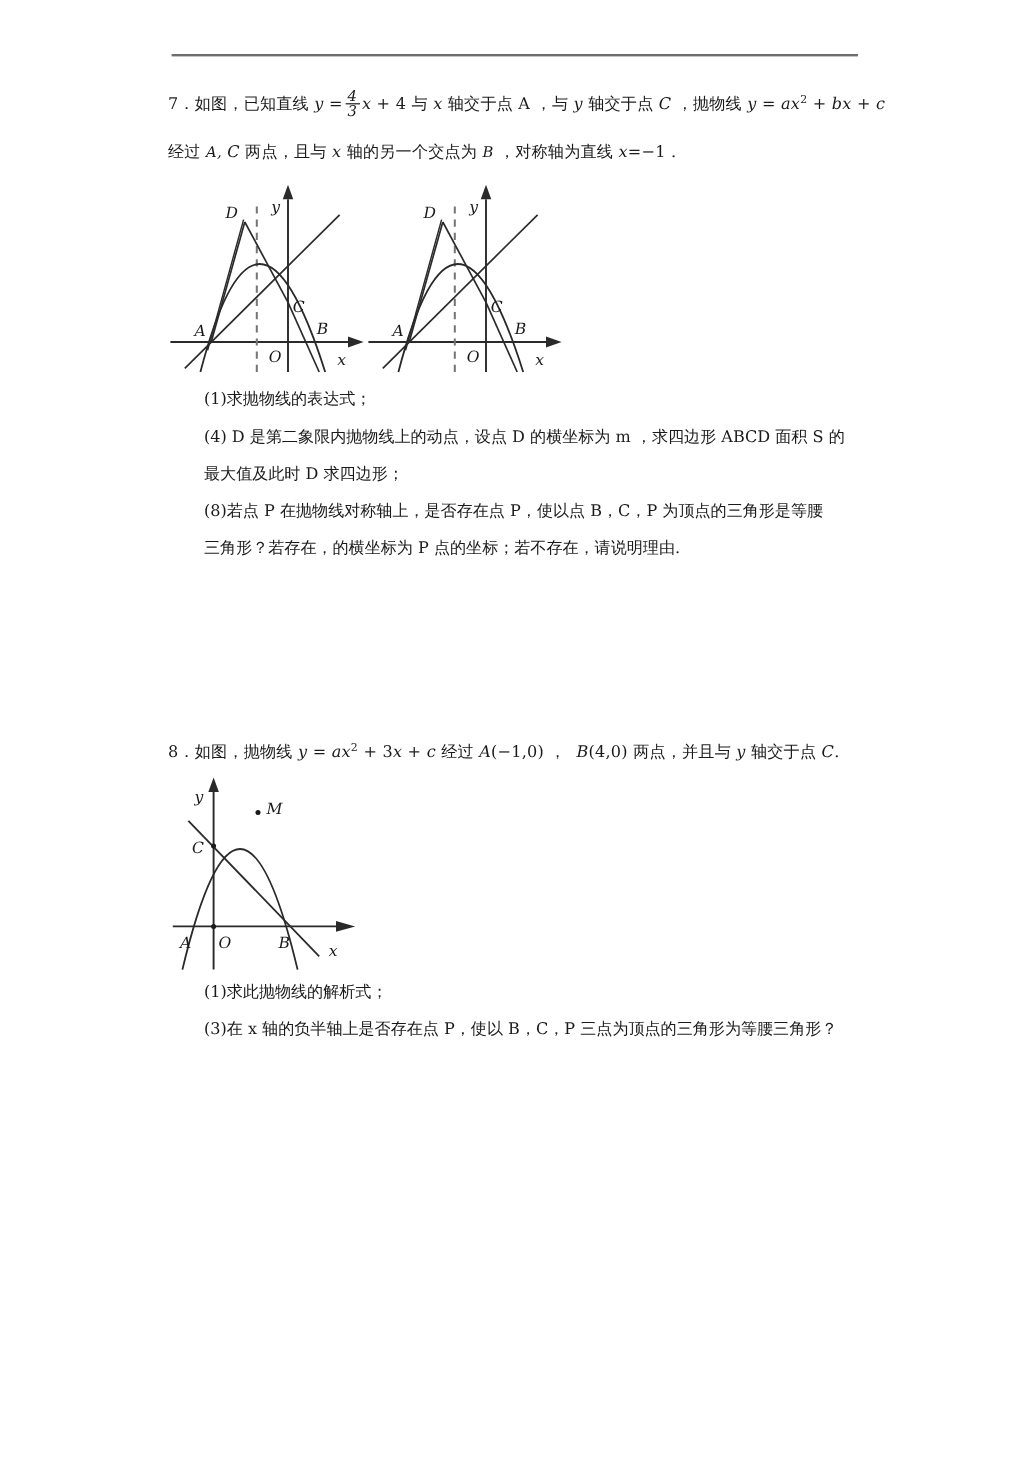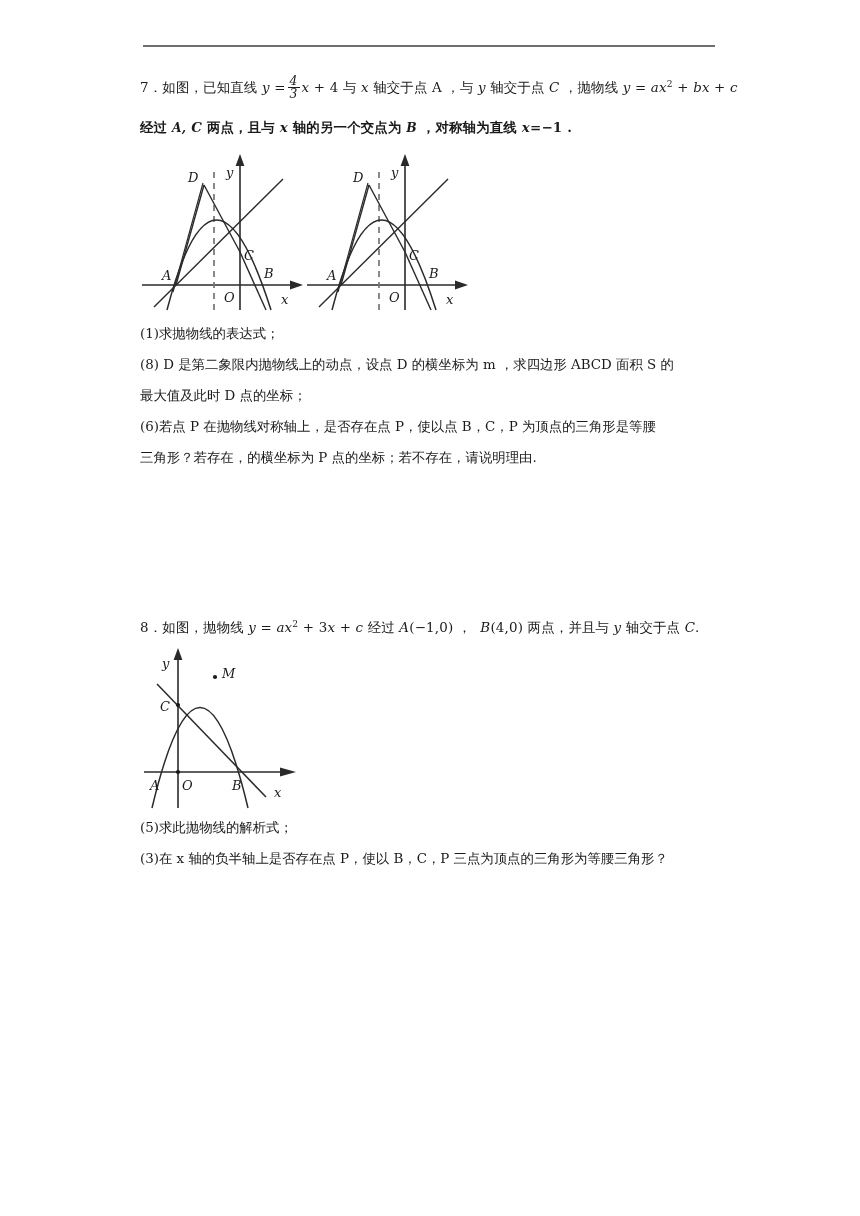--- a/index.html
+++ b/index.html
@@ -26,21 +26,21 @@
     letter-spacing:0.2px;
     white-space:nowrap;
   }
   .body-block{
     position:absolute;
     left:140px;
     width:600px;
     font-size:13.4px;
     line-height:31px;
   }
-  .line{white-space:nowrap;height:31px;}
+  .line{white-space:nowrap;height:31px;margin-left:30px;}
   sup{font-size:0.68em;vertical-align:super;line-height:0;}
 
   .frac{
     display:inline-block;
     vertical-align:-0.48em;
     text-align:center;
     font-style:italic;
     margin:0 2px;
     line-height:1.02;
   }
@@ -56,21 +56,21 @@
 <body>
 
 <div class="page">
 
   <div class="top-rule"></div>
 
   <div class="ptext" style="left:140px;top:72px;">
     <span>7．如图，已知直线&nbsp;</span><span class="glyph">y</span>&nbsp;=<span class="frac"><span class="num">4</span><span class="den">3</span></span><span class="glyph">x</span>&nbsp;+&nbsp;4&nbsp;与&nbsp;<span class="glyph">x</span>&nbsp;轴交于点 A ，与&nbsp;<span class="glyph">y</span>&nbsp;轴交于点&nbsp;<span class="glyph">C</span>&nbsp;，抛物线&nbsp;<span class="glyph">y</span>&nbsp;=&nbsp;<span class="glyph">ax</span><sup>2</sup>&nbsp;+&nbsp;<span class="glyph">bx</span>&nbsp;+&nbsp;<span class="glyph">c</span>
   </div>
 
-  <div class="ptext" style="left:140px;top:112px;font-weight:bold;">
+  <div class="ptext" style="left:140px;top:112px;">
     经过&nbsp;<span class="glyph" style="font-size:0.92em;">A,</span>&nbsp;<span class="glyph">C</span>&nbsp;两点，且与&nbsp;<span class="glyph">x</span>&nbsp;轴的另一个交点为&nbsp;<span class="glyph" style="font-size:0.92em;">B</span>&nbsp;，对称轴为直线&nbsp;<span class="glyph">x</span>=<span class="glyph">−</span>1&nbsp;.
   </div>
 
   <div class="fig" style="left:140px;top:152px;">
     <svg width="168" height="160" viewBox="0 0 168 160">
 
       <line x1="2" y1="133" x2="150" y2="133" stroke="#2a2a2a" stroke-width="1.6"></line>
       <polygon points="150,128.5 163,133 150,137.5" fill="#2a2a2a"></polygon>
 
       <line x1="100" y1="158" x2="100" y2="14" stroke="#2a2a2a" stroke-width="1.6"></line>
@@ -118,23 +118,23 @@
       <text x="22" y="128" font-family="DejaVu Serif, serif" font-size="13" font-style="italic" fill="#1a1a1a">A</text>
       <text x="124" y="126" font-family="DejaVu Serif, serif" font-size="13" font-style="italic" fill="#1a1a1a">B</text>
       <text x="84" y="150" font-family="DejaVu Serif, serif" font-size="13" font-style="italic" fill="#1a1a1a">O</text>
       <text x="141" y="152" font-family="DejaVu Serif, serif" font-size="13" font-style="italic" fill="#1a1a1a">x</text>
       <text x="86" y="25" font-family="DejaVu Serif, serif" font-size="13" font-style="italic" fill="#1a1a1a">y</text>
     </svg>
   </div>
 
   <div class="body-block" style="top:318px;">
     <div class="line">(1)求抛物线的表达式；</div>
-    <div class="line">(8) D 是第二象限内抛物线上的动点，设点 D 的横坐标为 m ，求四边形 ABCD 面积 S 的</div>
-    <div class="line">最大值及此时 D 点的坐标；</div>
-    <div class="line">(6)若点 P 在抛物线对称轴上，是否存在点 P，使以点 B，C，P 为顶点的三角形是等腰</div>
+    <div class="line">(4) D 是第二象限内抛物线上的动点，设点 D 的横坐标为 m ，求四边形 ABCD 面积 S 的</div>
+    <div class="line">最大值及此时 D 求四边形；</div>
+    <div class="line">(8)若点 P 在抛物线对称轴上，是否存在点 P，使以点 B，C，P 为顶点的三角形是等腰</div>
     <div class="line">三角形？若存在，的横坐标为 P 点的坐标；若不存在，请说明理由.</div>
   </div>
 
   <div class="ptext" style="left:140px;top:612px;">
     <span>8．如图，抛物线&nbsp;</span><span class="glyph">y</span>&nbsp;=&nbsp;<span class="glyph">ax</span><sup>2</sup>&nbsp;+&nbsp;3<span class="glyph">x</span>&nbsp;+&nbsp;<span class="glyph">c</span>&nbsp;经过&nbsp;<span class="glyph">A</span>(<span class="glyph">−</span>1,0)&nbsp;，&nbsp;&nbsp;<span class="glyph">B</span>(4,0)&nbsp;两点，并且与&nbsp;<span class="glyph">y</span>&nbsp;轴交于点&nbsp;<span class="glyph">C</span>.
   </div>
 
   <div class="fig" style="left:138px;top:645px;">
     <svg width="190" height="165" viewBox="0 0 190 165">
 
@@ -158,17 +158,17 @@
       <text x="22" y="66" font-family="DejaVu Serif, serif" font-size="13" font-style="italic" fill="#1a1a1a">C</text>
       <text x="12" y="145" font-family="DejaVu Serif, serif" font-size="13" font-style="italic" fill="#1a1a1a">A</text>
       <text x="44" y="145" font-family="DejaVu Serif, serif" font-size="13" font-style="italic" fill="#1a1a1a">O</text>
       <text x="94" y="145" font-family="DejaVu Serif, serif" font-size="13" font-style="italic" fill="#1a1a1a">B</text>
       <text x="136" y="152" font-family="DejaVu Serif, serif" font-size="13" font-style="italic" fill="#1a1a1a">x</text>
       <text x="24" y="23" font-family="DejaVu Serif, serif" font-size="13" font-style="italic" fill="#1a1a1a">y</text>
     </svg>
   </div>
 
   <div class="body-block" style="top:812px;">
-    <div class="line">(5)求此抛物线的解析式；</div>
+    <div class="line">(1)求此抛物线的解析式；</div>
     <div class="line">(3)在 x 轴的负半轴上是否存在点 P，使以 B，C，P 三点为顶点的三角形为等腰三角形？</div>
   </div>
 
 </div>
 
 </body></html>

